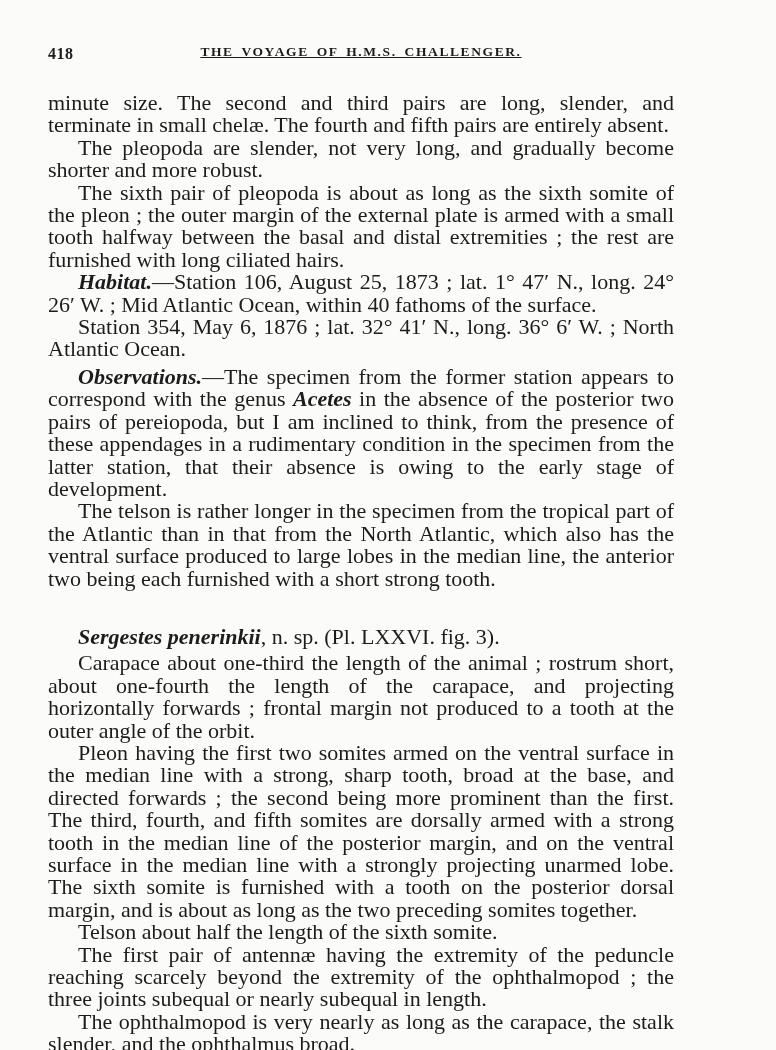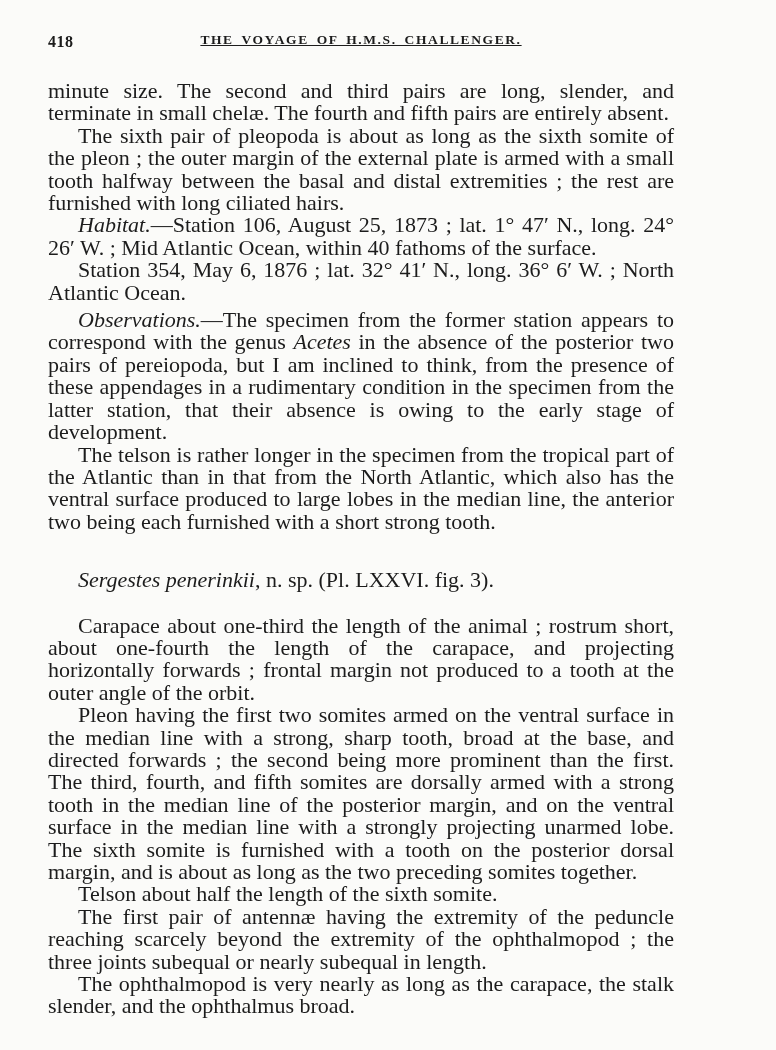--- a/index.html
+++ b/index.html
@@ -8,21 +8,21 @@
     width: 776px;
     height: 1050px;
     overflow: hidden;
     font-family: "Liberation Serif", "DejaVu Serif", serif;
     color: #1c1c1c;
   }
   .page {
     width: 720px;
     height: 1050px;
     background: #fbfbf9;
-    padding: 32px 46px 20px 48px;
+    padding: 44px 46px 20px 48px;
   }
   .page-header {
     position: relative;
     height: 20px;
     margin-bottom: 28px;
   }
   .page-number {
     position: absolute;
     left: 0;
     top: 1px;
@@ -42,34 +42,35 @@
   .page-body {
     font-size: 22px;
     line-height: 22.4px;
     text-align: justify;
   }
   .para { margin: 0; }
   .para.indent { text-indent: 30px; }
   .para.gap-before { margin-top: 5px; }
   .para.heading {
     margin-top: 36px;
-    margin-bottom: 23px;
+    margin-bottom: 4px;
   }
-  em { font-style: italic; }
+  em { font-style: italic; font-weight: bold; }
 </style>
 </head>
 <body>
 
 <div class="page">
   <header class="page-header">
     <span class="page-number">418</span>
     <span class="running-title">THE VOYAGE OF H.M.S. CHALLENGER.</span>
   </header>
   <main class="page-body">
       <p class="para"><span>minute size. The second and third pairs are long, slender, and terminate in small chelæ. The fourth and fifth pairs are entirely absent.</span></p>
+      <p class="para indent"><span>The pleopoda are slender, not very long, and gradually become shorter and more robust.</span></p>
       <p class="para indent"><span>The sixth pair of pleopoda is about as long as the sixth somite of the pleon&nbsp;; the outer margin of the external plate is armed with a small tooth halfway between the basal and distal extremities&nbsp;; the rest are furnished with long ciliated hairs.</span></p>
       <p class="para indent"><em>Habitat.</em><span>—Station 106, August 25, 1873&nbsp;; lat. 1° 47′ N., long. 24° 26′ W.&nbsp;; Mid Atlantic Ocean, within 40 fathoms of the surface.</span></p>
       <p class="para indent"><span>Station 354, May 6, 1876&nbsp;; lat. 32° 41′ N., long. 36° 6′ W.&nbsp;; North Atlantic Ocean.</span></p>
       <p class="para indent gap-before"><em>Observations.</em><span>—The specimen from the former station appears to correspond with the genus </span><em>Acetes</em><span> in the absence of the posterior two pairs of pereiopoda, but I am inclined to think, from the presence of these appendages in a rudimentary condition in the specimen from the latter station, that their absence is owing to the early stage of development.</span></p>
       <p class="para indent"><span>The telson is rather longer in the specimen from the tropical part of the Atlantic than in that from the North Atlantic, which also has the ventral surface produced to large lobes in the median line, the anterior two being each furnished with a short strong tooth.</span></p>
       <p class="para indent heading"><em>Sergestes penerinkii</em><span>, n. sp. (Pl. LXXVI. fig. 3).</span></p>
       <p class="para indent"><span>Carapace about one-third the length of the animal&nbsp;; rostrum short, about one-fourth the length of the carapace, and projecting horizontally forwards&nbsp;; frontal margin not produced to a tooth at the outer angle of the orbit.</span></p>
       <p class="para indent"><span>Pleon having the first two somites armed on the ventral surface in the median line with a strong, sharp tooth, broad at the base, and directed forwards&nbsp;; the second being more prominent than the first. The third, fourth, and fifth somites are dorsally armed with a strong tooth in the median line of the posterior margin, and on the ventral surface in the median line with a strongly projecting unarmed lobe. The sixth somite is furnished with a tooth on the posterior dorsal margin, and is about as long as the two preceding somites together.</span></p>
       <p class="para indent"><span>Telson about half the length of the sixth somite.</span></p>
       <p class="para indent"><span>The first pair of antennæ having the extremity of the peduncle reaching scarcely beyond the extremity of the ophthalmopod&nbsp;; the three joints subequal or nearly subequal in length.</span></p>

